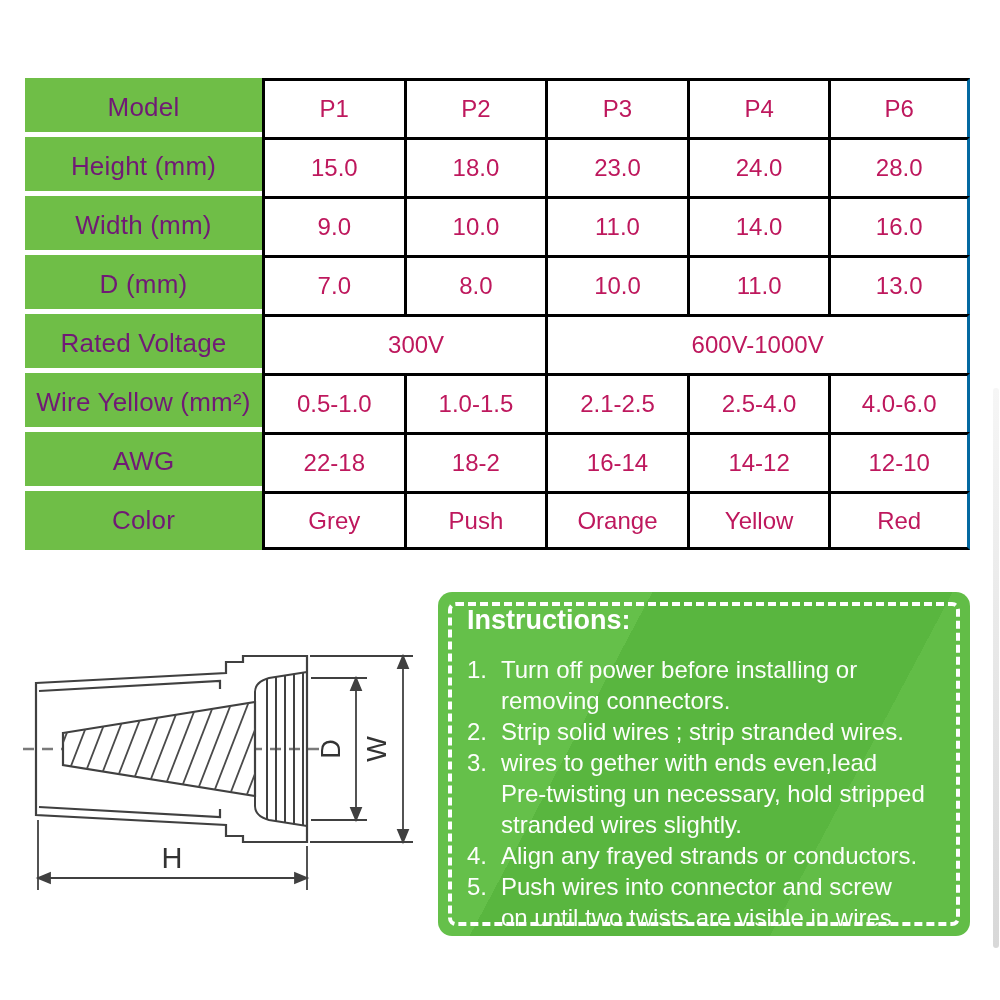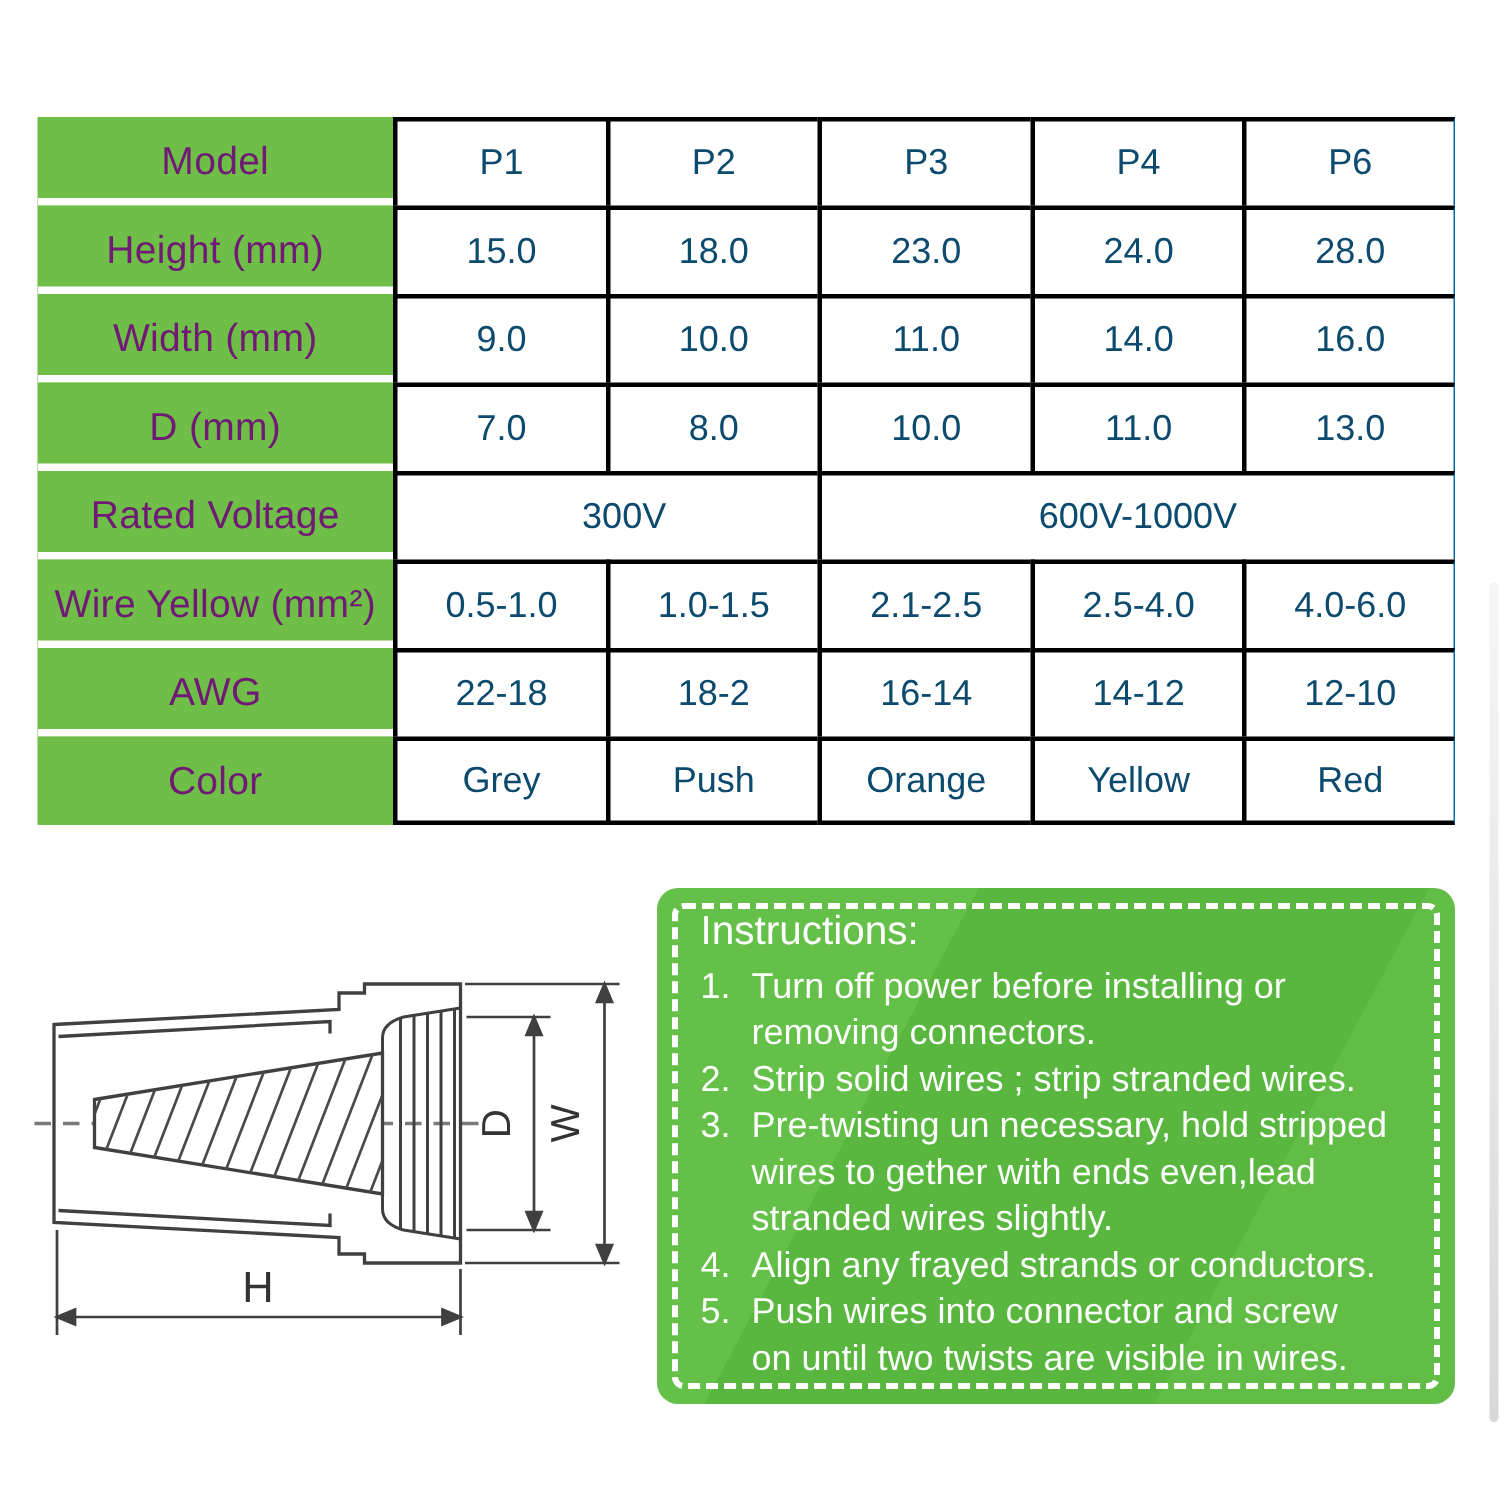--- a/index.html
+++ b/index.html
@@ -6,36 +6,36 @@
   .page{position:relative;width:1000px;height:1000px;background:#ffffff;
         font-family:"Liberation Sans",sans-serif;overflow:hidden;}
 
   
   .spec-table{position:absolute;left:25px;top:78px;width:945px;
               display:grid;grid-template-columns:237px repeat(5,1fr);grid-auto-rows:59px;}
   .lbl{background:#6fbe47;color:#701a75;font-size:26px;display:flex;align-items:center;
        justify-content:center;box-shadow:inset 0 -5px 0 0 #ffffff;letter-spacing:.2px;}
   .lbl.last{box-shadow:none;}
   .cell{background:#ffffff;border-left:3px solid #000;border-top:3px solid #000;
-        color:#0c4a6e;font-size:24px;display:flex;align-items:center;justify-content:center;}
-  .cell.cR{border-right:1px solid #0369a1;}
+        color:#be185d;font-size:24px;display:flex;align-items:center;justify-content:center;}
+  .cell.cR{border-right:3px solid #0369a1;}
   .cell.cB{border-bottom:3px solid #000;}
   .sp2{grid-column:span 2;padding-left:22px;}
   .sp3{grid-column:span 3;}
 
   
   .diagram{position:absolute;left:15px;top:640px;width:420px;height:300px;}
   .diagram text{font-family:"Liberation Sans",sans-serif;fill:#333;}
 
   
   .panel{position:absolute;left:438px;top:592px;width:532px;height:344px;border-radius:14px;
          background:linear-gradient(118deg,#65c04a 0%,#65c04a 30%,#59b63f 30%,#59b63f 72%,#62bd47 72%);}
   .panel-border{position:absolute;inset:10px;border:4px dashed #ffffff;border-radius:8px;pointer-events:none;}
   .panel-content{position:absolute;left:29px;top:12px;right:14px;}
-  .panel-title{color:#ffffff;font-size:27px;font-weight:normal;line-height:33px;margin:0 0 5px 0;}
+  .panel-title{color:#ffffff;font-size:27px;font-weight:bold;line-height:33px;margin:0 0 17px 0;}
   .ins-item{display:flex;color:#fcfefb;font-size:24px;line-height:31px;}
   .ins-num{width:34px;flex:0 0 34px;}
   .ins-lines{flex:1;}
 
   
   .edge-shadow{position:absolute;right:1px;top:388px;width:6px;height:560px;opacity:.75;
                background:linear-gradient(to bottom,#f3f3f3,#cbcbcb);border-radius:3px;}
 </style>
 </head>
 <body>
@@ -185,22 +185,22 @@
       <div class="ins-item">
         <span class="ins-num">2.</span>
         <span class="ins-lines">
           <div>Strip solid wires ; strip stranded wires.</div>
         </span>
       </div>
 
       <div class="ins-item">
         <span class="ins-num">3.</span>
         <span class="ins-lines">
+          <div>wires to gether with ends even,lead</div>
           <div>Pre-twisting un necessary, hold stripped</div>
-          <div>wires to gether with ends even,lead</div>
           <div>stranded wires slightly.</div>
         </span>
       </div>
 
       <div class="ins-item">
         <span class="ins-num">4.</span>
         <span class="ins-lines">
           <div>Align any frayed strands or conductors.</div>
         </span>
       </div>

